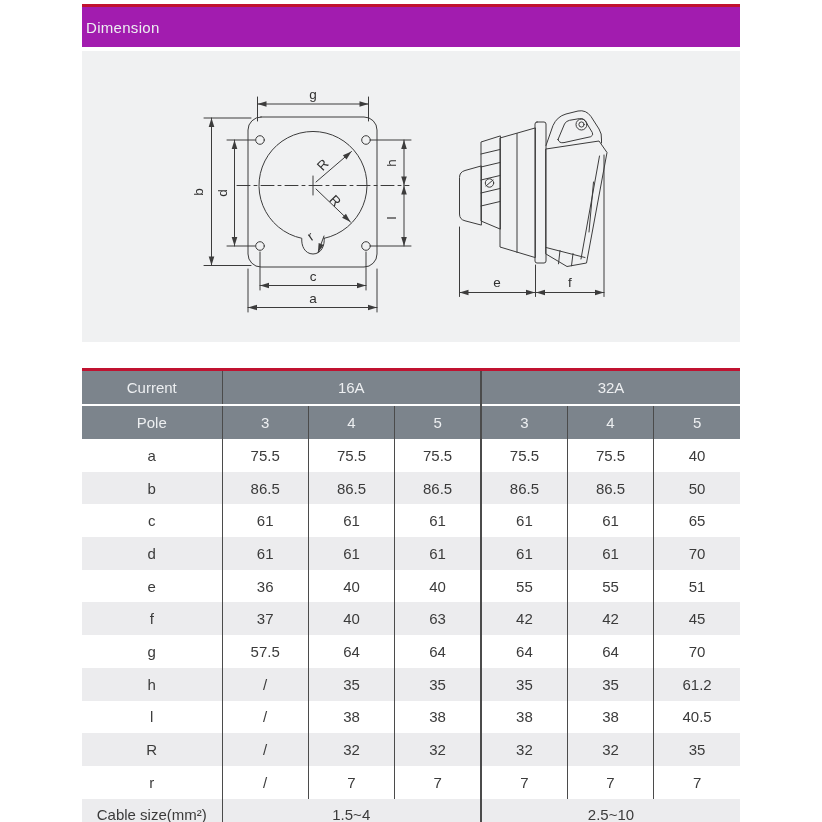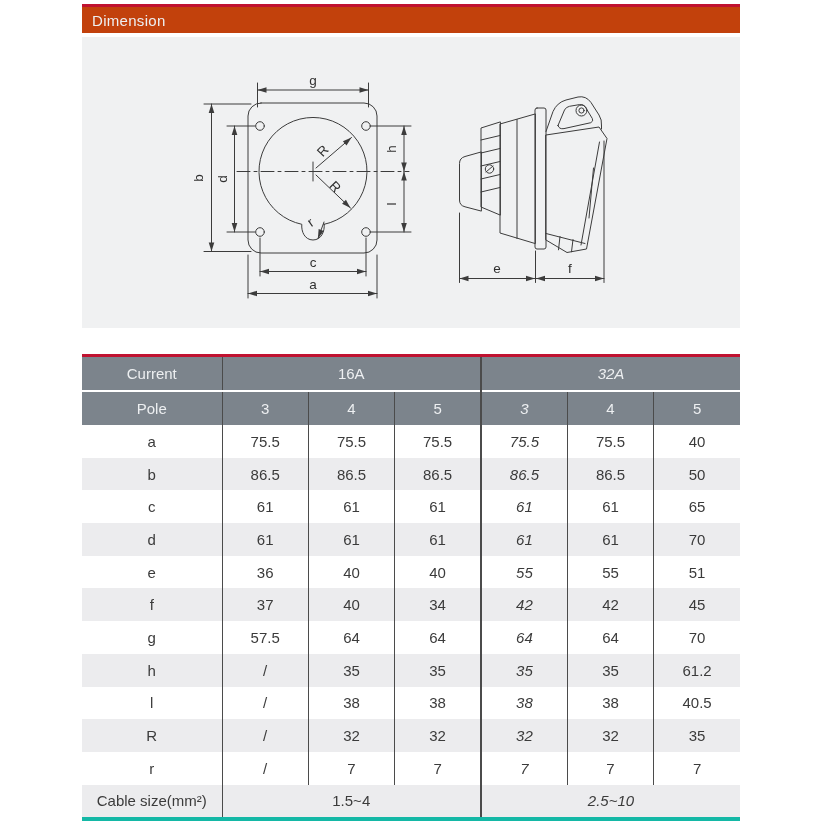--- a/index.html
+++ b/index.html
@@ -4,22 +4,22 @@
 <style>
   html,body { margin:0; padding:0; background:#ffffff; }
   .page {
     position:relative; width:822px; height:822px; background:#ffffff;
     font-family:"Liberation Sans", sans-serif; overflow:hidden;
   }
   .content { position:absolute; left:82px; top:4px; width:658px; }
 
   .red-rule { height:3px; background:#c01230; }
   .section-bar {
-    height:26px; background:#c2410c; color:#edeff1;
-    display:flex; align-items:center; padding-left:10px;
+    height:40px; background:#a21caf; color:#edeff1;
+    display:flex; align-items:center; padding-left:4px;
     font-size:15px; letter-spacing:.3px;
   }
   .bar-gap { height:4px; background:#ffffff; }
   .drawing-panel { height:291px; background:#f0f1f2; }
   .drawing-panel svg { display:block; }
   .spacer { height:26px; background:#ffffff; }
 
   
   .ln { stroke:#3c3c3c; stroke-width:1; fill:none; stroke-linejoin:round; stroke-linecap:round; }
   .cl { stroke-dasharray:13 4 3 4; }
@@ -29,21 +29,21 @@
   
   table.dim-table {
     border-collapse:collapse; table-layout:fixed; width:658px;
     border-bottom:4px solid #14b8a6;
   }
   .dim-table th, .dim-table td { padding:0; text-align:center; font-weight:normal; }
   .dim-table thead th { background:#7c848c; color:#edeff1; font-size:15px; height:33px; }
   .dim-table tr.pole-row th { border-top:2px solid #ffffff;margin-left:12px; }
   .dim-table td { font-size:15px; color:#3b3b3b; height:32.7px; background:#ffffff; }
   .dim-table td:not(.lbl), .dim-table th:not(.lbl) { border-left:1px solid #4b4b4b; }
-  .dim-table .grp { border-left-width:2px !important;font-style:italic; }
+  .dim-table .grp { border-left-width:2px !important; }
   #dim-rows tr:nth-child(even) td { background:#ececee; }
   .cable-row td { background:#ececee !important; }
 </style>
 </head>
 <body>
 
 <div class="page">
   <div class="content">
 
     <div class="red-rule"></div>
@@ -262,21 +262,21 @@
               <td>40</td>
               <td>40</td>
               <td class="grp">55</td>
               <td>55</td>
               <td>51</td>
             </tr>
             <tr>
               <td class="lbl">f</td>
               <td>37</td>
               <td>40</td>
-              <td>34</td>
+              <td>63</td>
               <td class="grp">42</td>
               <td>42</td>
               <td>45</td>
             </tr>
             <tr>
               <td class="lbl">g</td>
               <td>57.5</td>
               <td>64</td>
               <td>64</td>
               <td class="grp">64</td>

